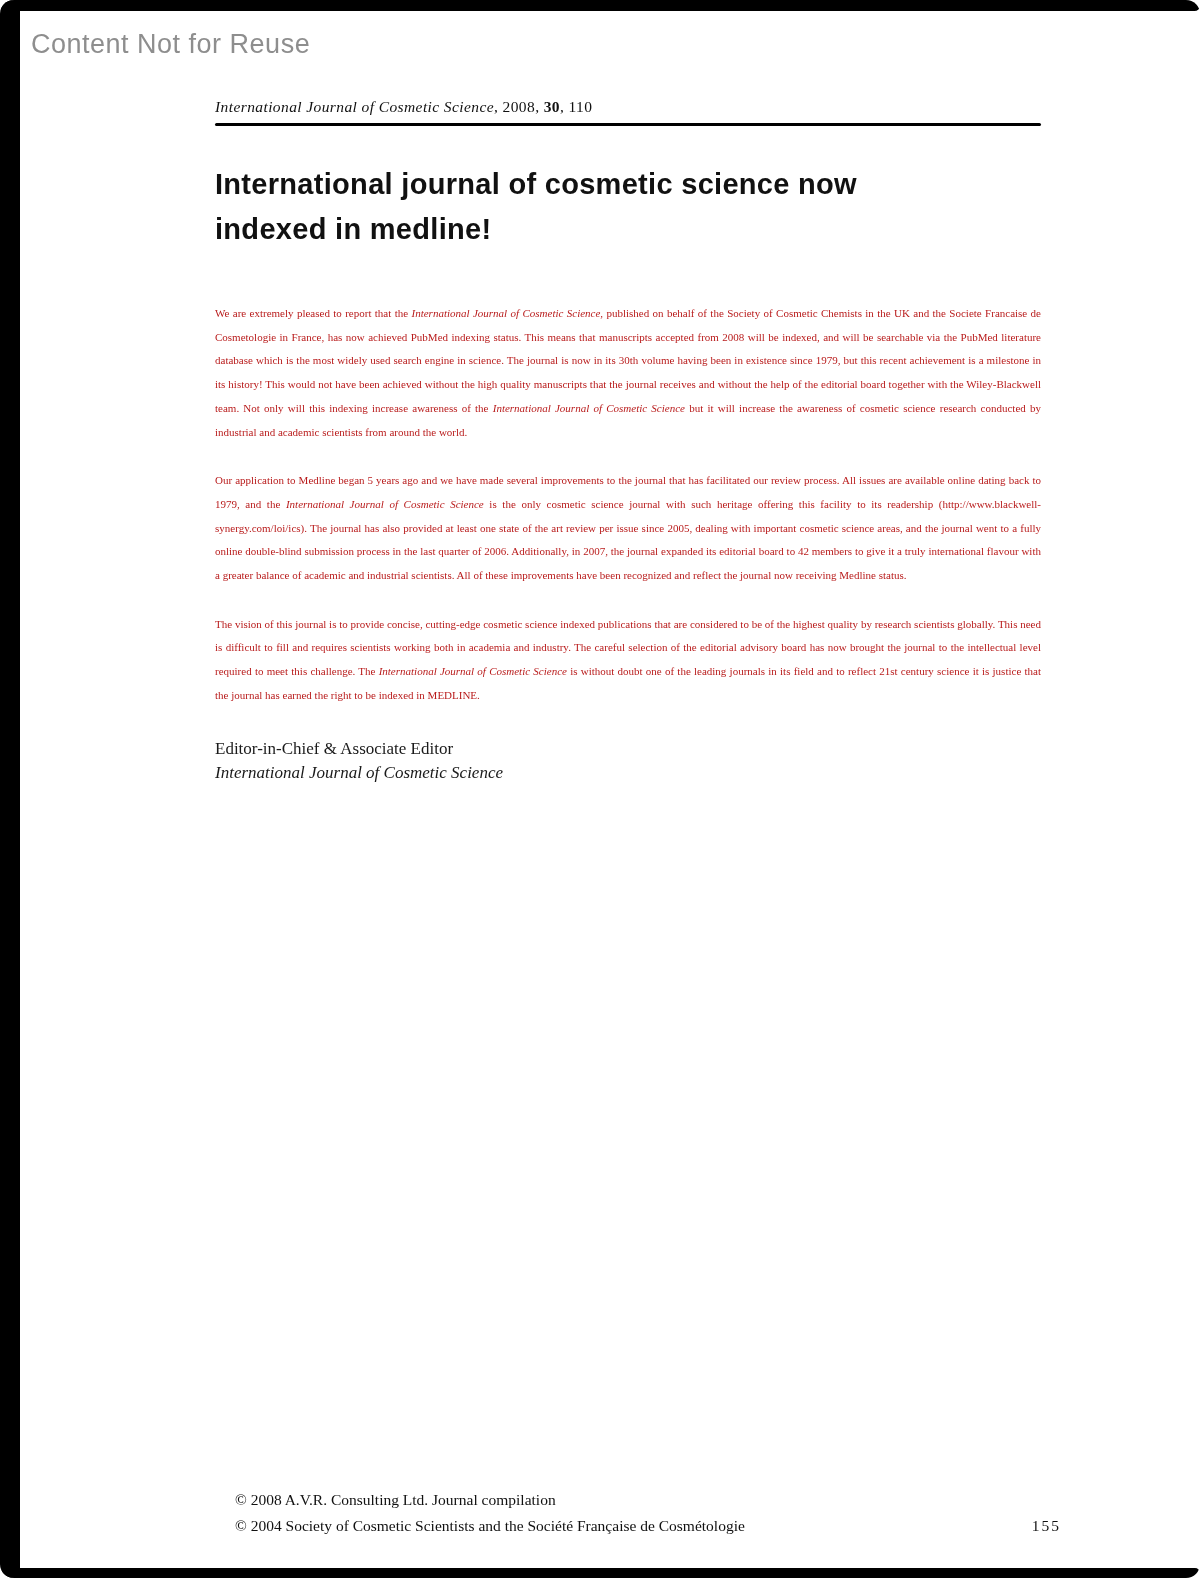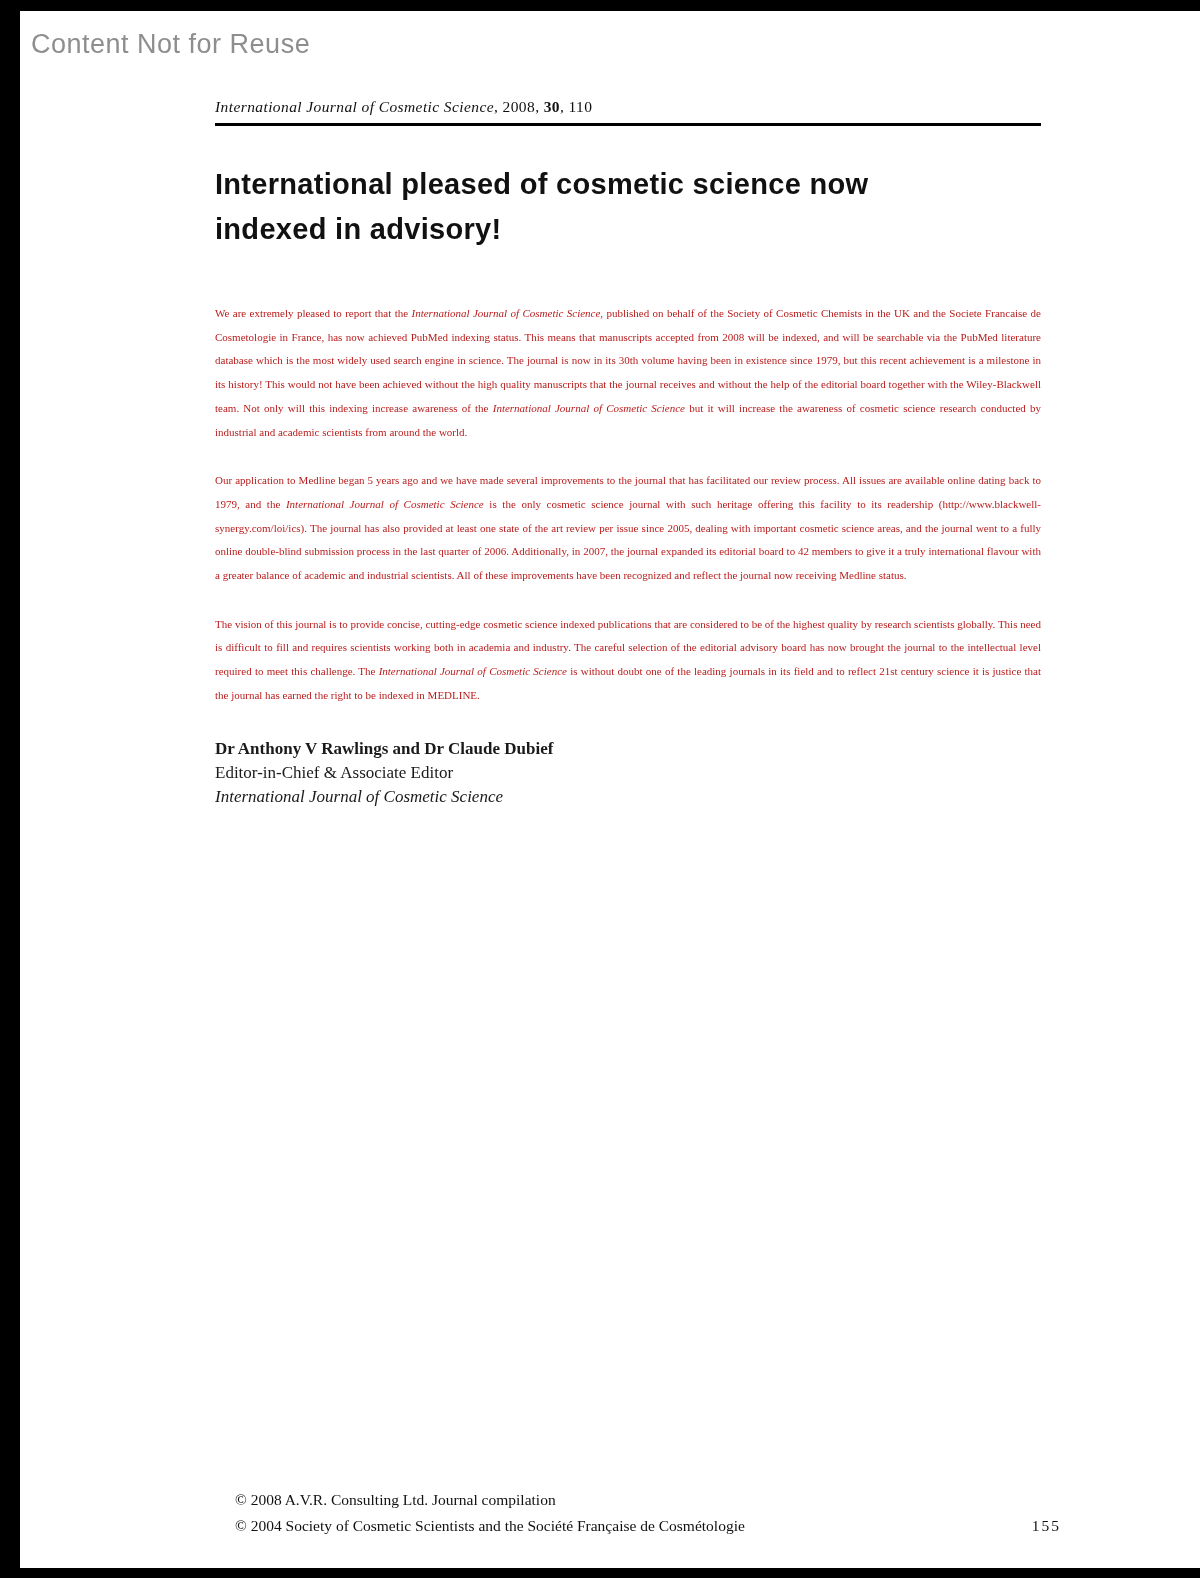--- a/index.html
+++ b/index.html
@@ -1,15 +1,15 @@
 <!DOCTYPE html>
 <html><head>
 <meta charset="utf-8">
 <style>
-  * { margin: 0; padding: 0; box-sizing: border-box; }
+  * { margin: 0; padding: 0; box-sizing: border-box; border-radius: 14px; }
   html, body { background: #ffffff; }
   body {
     width: 1200px;
     height: 1578px;
     position: relative;
     overflow: hidden;
     font-family: "Liberation Serif", serif;
     color: #1a1a1a;
   }
   .page { position: absolute; inset: 0; background: #ffffff; }
@@ -54,30 +54,29 @@
   <div class="bar-top"></div>
   <div class="bar-bottom"></div>
 
   <div class="watermark">Content Not for Reuse</div>
 
   <div class="content">
     <div class="citation"><span style="font-style: italic;">International Journal of Cosmetic Science</span><span>, 2008, </span><span style="font-weight: bold;">30</span><span>, 110</span></div>
     <div class="rule"></div>
 
     <h1 class="title">
-      <span class="title-line">International pleased of cosmetic science now</span>
-      <span class="title-line">indexed in advisory!</span>
+      <span class="title-line">International journal of cosmetic science now</span>
+      <span class="title-line">indexed in medline!</span>
     </h1>
 
     <p class="body-para"><span>We are extremely pleased to report that the </span><span style="font-style: italic;">International Journal of Cosmetic Science</span><span>, published on behalf of the Society of Cosmetic Chemists in the UK and the Societe Francaise de Cosmetologie in France, has now achieved PubMed indexing status. This means that manuscripts accepted from 2008 will be indexed, and will be searchable via the PubMed literature database which is the most widely used search engine in science. The journal is now in its 30th volume having been in existence since 1979, but this recent achievement is a milestone in its history! This would not have been achieved without the high quality manuscripts that the journal receives and without the help of the editorial board together with the Wiley-Blackwell team. Not only will this indexing increase awareness of the </span><span style="font-style: italic;">International Journal of Cosmetic Science</span><span> but it will increase the awareness of cosmetic science research conducted by industrial and academic scientists from around the world.</span></p>
     <p class="body-para"><span>Our application to Medline began 5 years ago and we have made several improvements to the journal that has facilitated our review process. All issues are available online dating back to 1979, and the </span><span style="font-style: italic;">International Journal of Cosmetic Science</span><span> is the only cosmetic science journal with such heritage offering this facility to its readership (http://www.blackwell-synergy.com/loi/ics). The journal has also provided at least one state of the art review per issue since 2005, dealing with important cosmetic science areas, and the journal went to a fully online double-blind submission process in the last quarter of 2006. Additionally, in 2007, the journal expanded its editorial board to 42 members to give it a truly international flavour with a greater balance of academic and industrial scientists. All of these improvements have been recognized and reflect the journal now receiving Medline status.</span></p>
     <p class="body-para"><span>The vision of this journal is to provide concise, cutting-edge cosmetic science indexed publications that are considered to be of the highest quality by research scientists globally. This need is difficult to fill and requires scientists working both in academia and industry. The careful selection of the editorial advisory board has now brought the journal to the intellectual level required to meet this challenge. The </span><span style="font-style: italic;">International Journal of Cosmetic Science</span><span> is without doubt one of the leading journals in its field and to reflect 21st century science it is justice that the journal has earned the right to be indexed in MEDLINE.</span></p>
 
     <div class="signature">
-      <div class="sig-names">Dr Anthony V Rawlings and Dr Claude Dubief</div>
       <div class="sig-role">Editor-in-Chief &amp; Associate Editor</div>
       <div class="sig-journal">International Journal of Cosmetic Science</div>
     </div>
   </div>
 
   <div class="footer">
     <div class="footer-left">
       <div>© 2008 A.V.R. Consulting Ltd. Journal compilation</div>
       <div>© 2004 Society of Cosmetic Scientists and the Société Française de Cosmétologie</div>
     </div>

